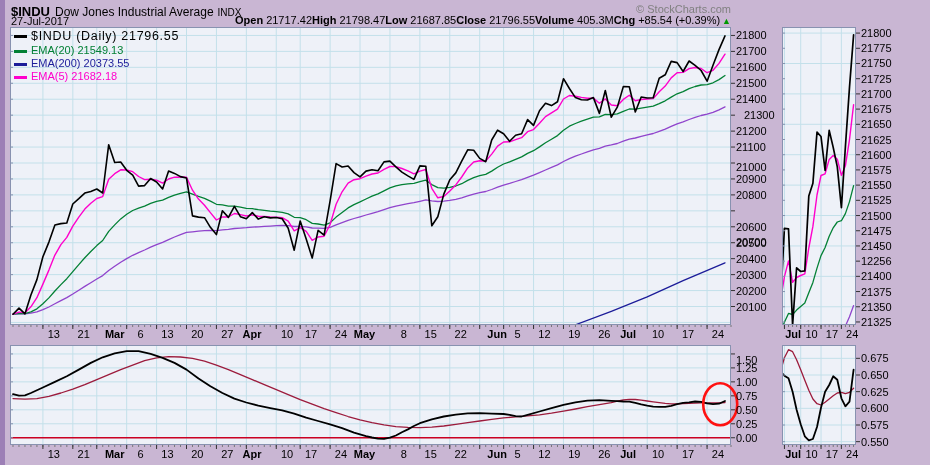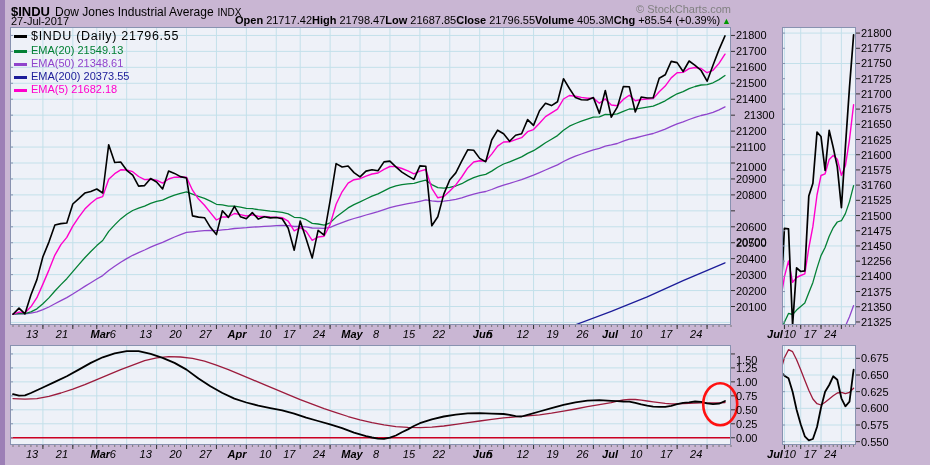--- a/index.html
+++ b/index.html
@@ -18,21 +18,21 @@
   .tri-up{font-size:9px;margin-left:2px;}
   .legend{position:absolute;left:14px;z-index:5;}
   #legend-main{top:29px;}
   #legend-pmo{top:347px;}
   .lrow{height:13px;line-height:13px;font-size:11px;white-space:nowrap;}
   .lrow.big{font-size:12.5px;letter-spacing:0.7px;height:15px;line-height:15px;}
   .swatch{display:inline-block;width:13px;height:3px;margin-right:4px;vertical-align:middle;}
   svg.panel{position:absolute;overflow:visible;}
   .ylab{position:absolute;font-size:11px;line-height:12px;height:12px;white-space:nowrap;}
   .xlab{position:absolute;font-size:11px;line-height:12px;height:12px;width:34px;
-        text-align:left;white-space:nowrap;font-style:italic;}
+        text-align:right;white-space:nowrap;}
   .xlab.m{font-weight:bold;}
 </style>
 </head>
 <body>
 
 <div class="page" style="background: rgb(201, 182, 211);">
   <div class="left-stripe"></div>
 
   <div class="hdr-row1">
     <span class="sym">$INDU</span><span class="iname">Dow Jones Industrial Average</span><span class="exch">INDX</span>
@@ -44,21 +44,20 @@
       <span><b>High</b>21798.47</span>
       <span><b>Low</b>21687.85</span>
       <span><b>Close</b>21796.55</span>
       <span><b>Volume</b>405.3M</span>
       <span><b>Chg</b>+85.54 (+0.39%)<span class="tri-up" style="color: rgb(0, 153, 0);">▲</span></span>
     </div>
 
   <div class="legend" id="legend-main">
       <div class="lrow big"><span class="swatch" style="background: rgb(0, 0, 0);"></span><span style="color: rgb(0, 0, 0);">$INDU (Daily) 21796.55</span></div>
       <div class="lrow"><span class="swatch" style="background: rgb(3, 128, 53);"></span><span style="color: rgb(3, 128, 53);">EMA(20) 21549.13</span></div>
-      <div class="lrow"><span class="swatch" style="background: rgb(144, 68, 204);"></span><span style="color: rgb(144, 68, 204);">EMA(50) 21348.61</span></div>
       <div class="lrow"><span class="swatch" style="background: rgb(28, 28, 153);"></span><span style="color: rgb(28, 28, 153); text-align: center;">EMA(200) 20373.55</span></div>
       <div class="lrow"><span class="swatch" style="background: rgb(255, 0, 204);"></span><span style="color: rgb(255, 0, 204);">EMA(5) 21682.18</span></div>
     </div>
 
   <div id="chart-root">
       <svg width="751" height="308" class="panel" style="left: 10px; top: 27px;">
         <rect x="0" y="0" width="721" height="298" fill="#eef1f8"></rect>
         <defs>
           <clipPath id="clip0">
             <rect x="0" y="0" width="721" height="298"></rect>
@@ -432,21 +431,21 @@
       </svg>
       <div class="ylab" style="left: 861px; top: 315.959px;">21325</div>
       <div class="ylab" style="left: 861px; top: 300.755px;">21350</div>
       <div class="ylab" style="left: 861px; top: 285.551px;">21375</div>
       <div class="ylab" style="left: 861px; top: 270.347px;">21400</div>
       <div class="ylab" style="left: 861px; top: 255.143px;">12256</div>
       <div class="ylab" style="left: 861px; top: 239.939px;">21450</div>
       <div class="ylab" style="left: 861px; top: 224.735px;">21475</div>
       <div class="ylab" style="left: 861px; top: 209.531px;">21500</div>
       <div class="ylab" style="left: 861px; top: 194.327px;">21525</div>
-      <div class="ylab" style="left: 861px; top: 179.122px;">31760</div>
+      <div class="ylab" style="left: 861px; top: 179.122px;">21550</div>
       <div class="ylab" style="left: 861px; top: 163.918px;">21575</div>
       <div class="ylab" style="left: 861px; top: 148.714px;">21600</div>
       <div class="ylab" style="left: 861px; top: 133.51px;">21625</div>
       <div class="ylab" style="left: 861px; top: 118.306px;">21650</div>
       <div class="ylab" style="left: 861px; top: 103.102px;">21675</div>
       <div class="ylab" style="left: 861px; top: 87.898px;">21700</div>
       <div class="ylab" style="left: 861px; top: 72.6939px;">21725</div>
       <div class="ylab" style="left: 861px; top: 57.4898px;">21750</div>
       <div class="ylab" style="left: 861px; top: 42.2857px;">21775</div>
       <div class="ylab" style="left: 861px; top: 27.0816px;">21800</div>

